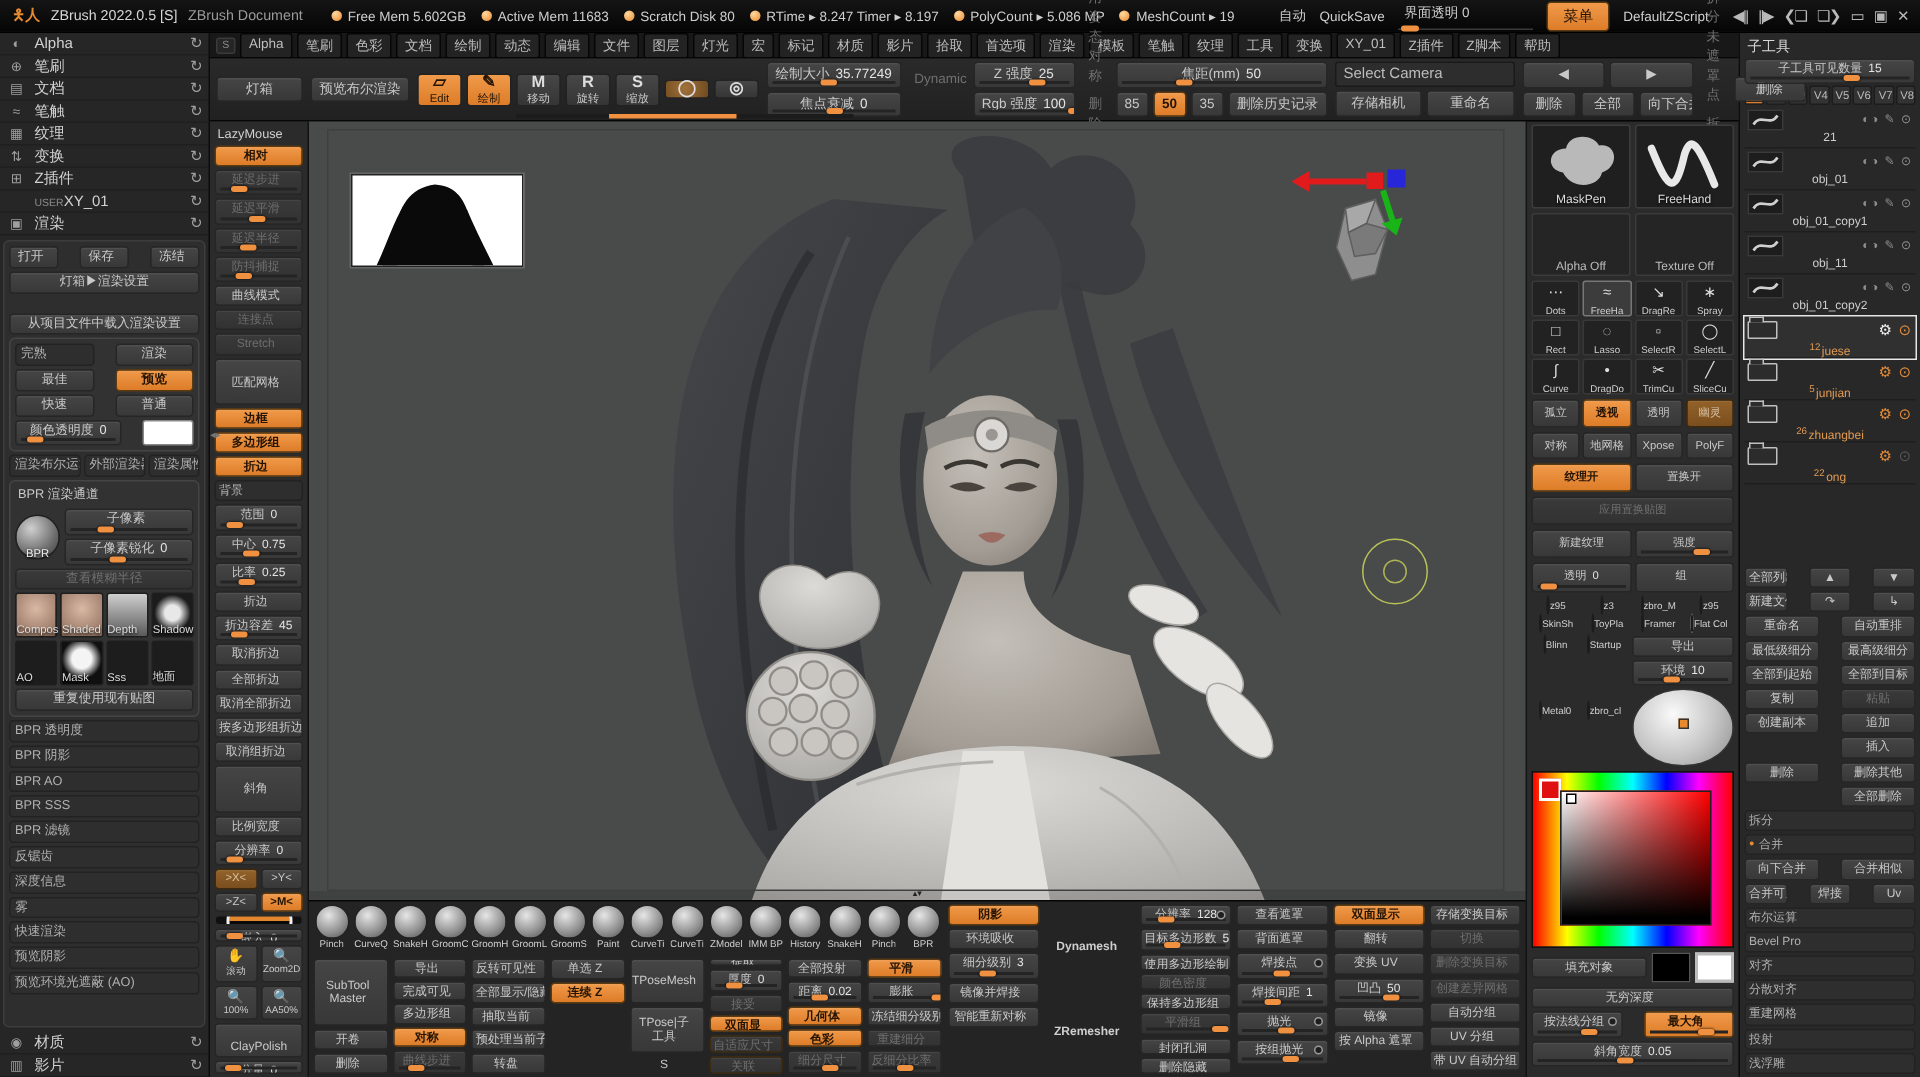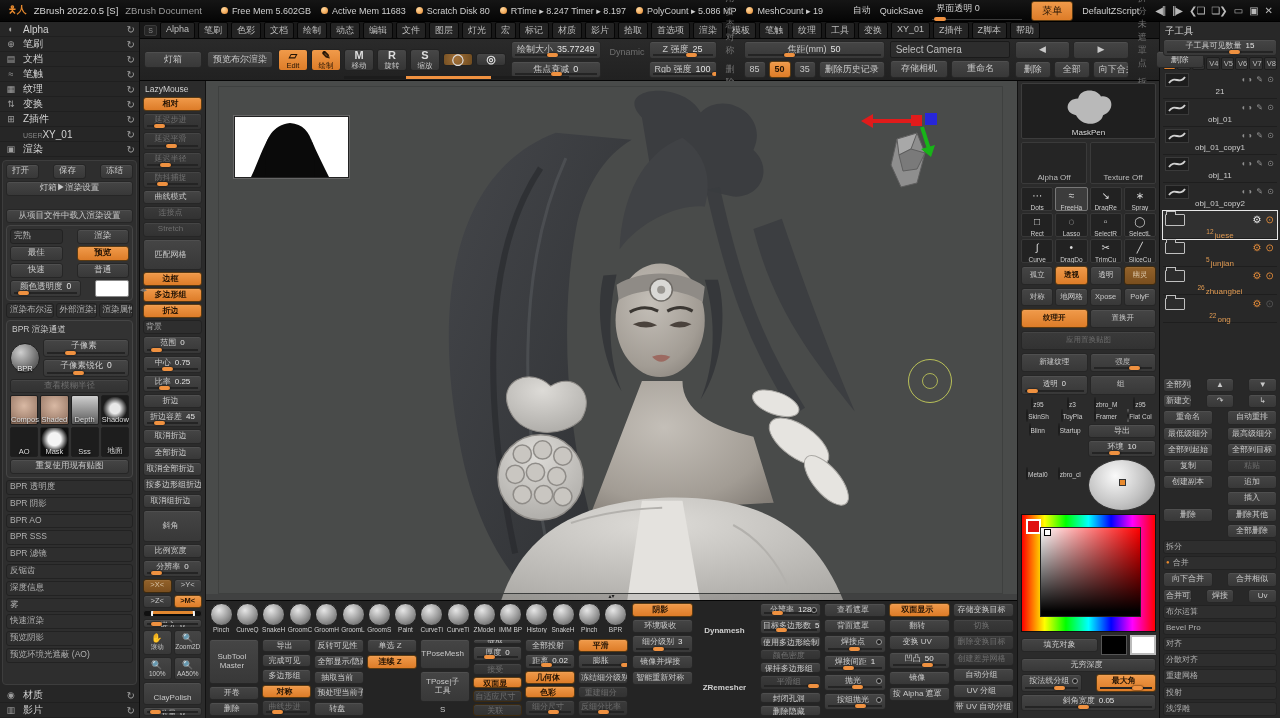--- a/index.html
+++ b/index.html
@@ -73,21 +73,21 @@
   .rp{flex:1;background:#2e2e2e;margin:3px 2px;border:1px solid #3d3d3d;border-radius:4px;padding:3px;display:flex;flex-direction:column;gap:2px;overflow:hidden}
   .rp .cell{font-size:8.5px;padding:1px 3px 2px}
   .rp .cell.sl{padding-bottom:5px}
   .rrow{display:flex;gap:14px}
   .rrow>.cell{flex:1}
   .rgroup{border:1px solid #454545;border-radius:4px;padding:3px;display:flex;flex-direction:column;gap:2px;background:#323232}
   .rghdr{color:#c9c9c9;font-size:8.5px;padding:0 2px 1px;text-align:left}
   .swatch{width:34px;background:#fff;border:1px solid #888;border-radius:2px}
   .passes{display:grid;grid-template-columns:repeat(4,1fr);gap:2px}
   .pass{height:30px;border:1px solid #1f1f1f;border-radius:2px;position:relative;background:#262626}
-  .pass span{position:absolute;left:0;right:0;bottom:0;font-size:7.5px;color:#ddd;text-shadow:0 1px 2px #000;text-align:center}
+  .pass span{position:absolute;left:0;right:0;bottom:0;font-size:7.5px;color:#ddd;text-shadow:0 1px 2px #000;text-align:left}
   .pass.skin{background:radial-gradient(circle at 50% 35%,#d9b9a4,#8a6a58)}
   .pass.depth{background:linear-gradient(#cfcfcf,#5a5a5a)}
   .pass.shadow{background:radial-gradient(circle at 50% 45%,#e8e8e8 25%,#1c1c1c 60%)}
   .pass.mask{background:radial-gradient(circle at 50% 40%,#f4f4f4 30%,#101010 62%)}
   .pass.dark{background:#1d1d1d}
   .bprball{width:30px;height:30px;border-radius:50%;background:radial-gradient(circle at 35% 30%,#cfcfcf,#6f6f6f 60%,#3a3a3a);border:1px solid #202020;position:relative}
   .bprball span{position:absolute;bottom:-1px;left:0;right:0;text-align:center;font-size:7.5px;color:#eee;text-shadow:0 1px 2px #000}
   
   .strip{width:66px;background:#2b2b2b;border-right:1px solid #121212;padding:2px 3px;display:flex;flex-direction:column;gap:2px;overflow:hidden;position:relative}
   .strip .cell{font-size:8px;padding:1px 2px 2px}
@@ -879,20 +879,26 @@
       </div>
 
       <div class="inner">
         <div class="thumbrow">
           <div class="bigthumb">
             <svg width="100%" height="100%" viewBox="0 0 64 52">
                 <path d="M20,30 C8,28 10,14 22,14 C24,4 40,4 44,12 C56,10 58,26 46,30 C44,40 26,42 20,30 Z" fill="#b9b9b9"></path>
               </svg>
             <span class="tl">MaskPen</span>
           </div>
+          <div class="bigthumb">
+            <svg width="100%" height="100%" viewBox="0 0 64 52">
+                <path d="M10,14 C22,44 26,44 32,18 C36,6 40,8 52,38" stroke="#e8e8e8" stroke-width="5" fill="none" stroke-linecap="round"></path>
+              </svg>
+            <span class="tl">FreeHand</span>
+          </div>
         </div>
         <div class="thumbrow">
           <div class="offthumb">
               <span class="tl">Alpha Off</span>
             </div>
           <div class="offthumb">
               <span class="tl">Texture Off</span>
             </div>
         </div>
         <div class="strokes">

